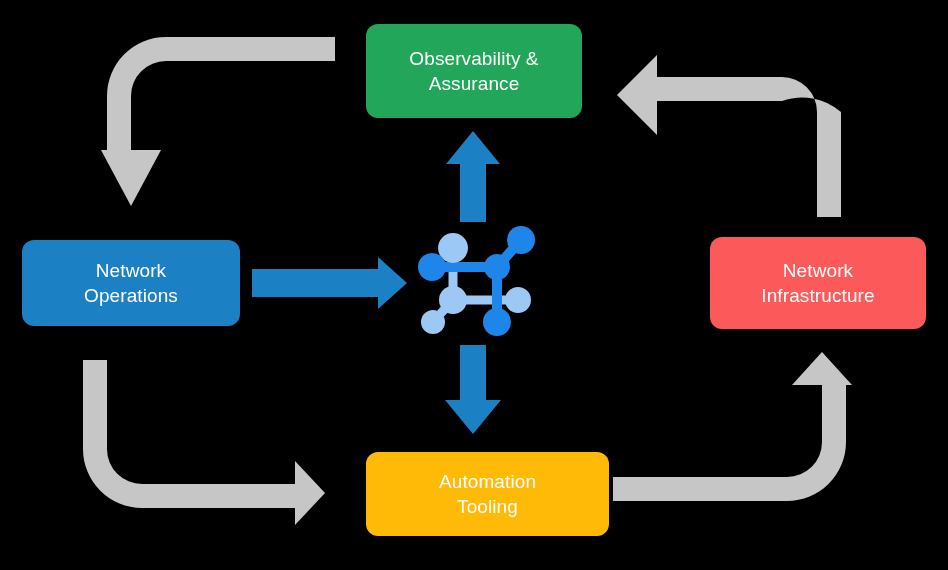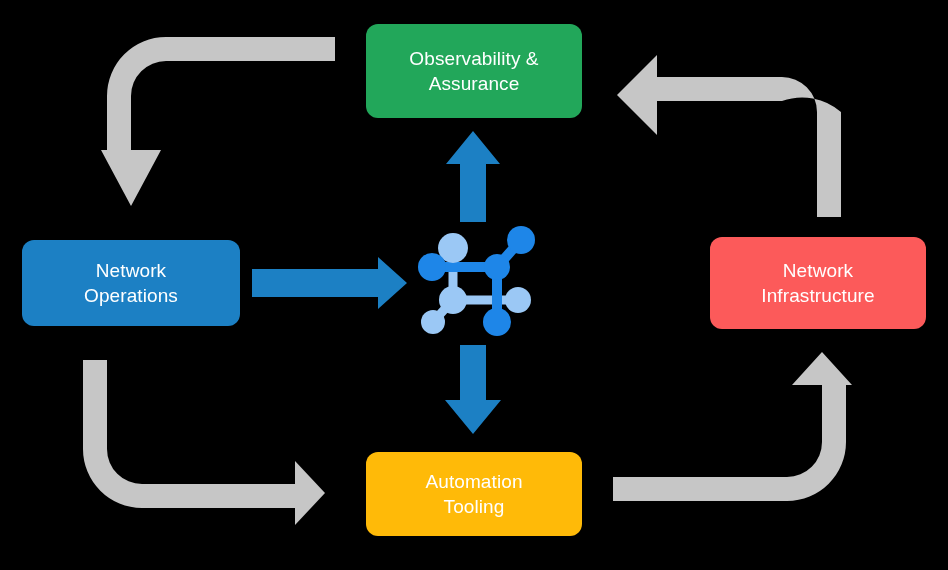--- a/index.html
+++ b/index.html
@@ -47,21 +47,21 @@
   }
   #box-network-operations {
     left: 22px;   top: 240px; width: 218px; height: 86px;
     background: #1C80C4;
   }
   #box-network-infrastructure {
     left: 710px;  top: 237px; width: 216px; height: 92px;
     background: #FC5A5A;
   }
   #box-automation-tooling {
-    left: 366px;  top: 452px; width: 216px; height: 84px;
+    left: 366px;  top: 452px; width: 243px; height: 84px;
     background: #FFBA08;
   }
   .box-label { display: block; white-space: pre-line; }
 </style>
 </head>
 <body>
 
 <div id="stage">
 
   <svg id="diagram-svg" viewBox="0 0 948 570" xmlns="http://www.w3.org/2000/svg">

